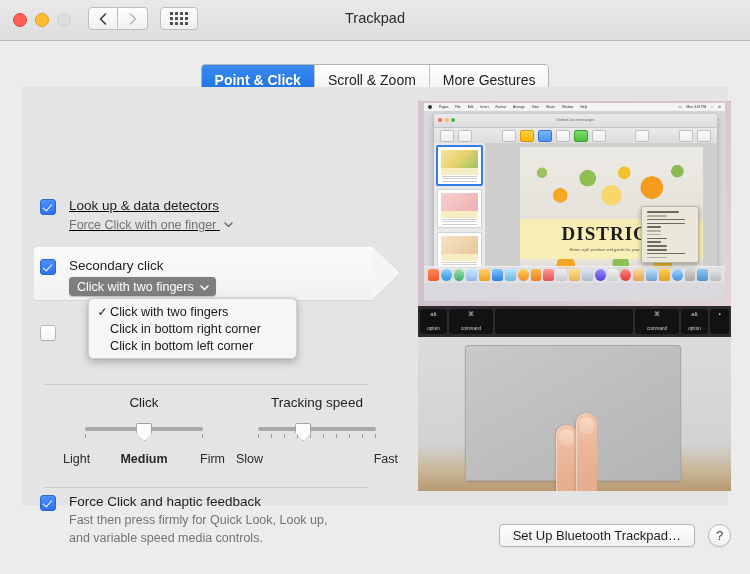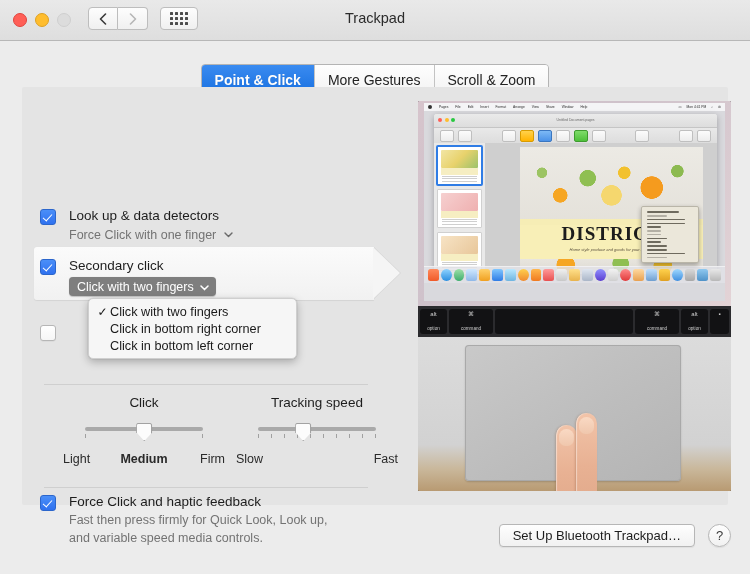--- a/index.html
+++ b/index.html
@@ -231,21 +231,21 @@
     line-height: 17px;
     margin-top: 2px;
   }
   .chev-sm {
     display: inline-block;
     margin-left: 4px;
     vertical-align: 1px;
   }
 
   
-  #row-lookup { top: 120px; }
+  #row-lookup { top: 110px; text-decoration: underline; }
 
   
   .highlight-band {
     position: absolute;
     left: 12px;
     top: 160px;
     width: 340px;
     height: 53px;
     background: linear-gradient(to bottom, #fbfbfb, #f1f1f1);
     border-radius: 3px 0 0 3px;
@@ -778,22 +778,22 @@
       </span>
     </div>
 
     <div class="wintitle">Trackpad</div>
 
   </div>
 
   <div class="tabbar">
     <div class="tabs">
       <div class="tab active">Point &amp; Click</div>
+      <div class="tab">Scroll &amp; Zoom</div>
       <div class="tab">More Gestures</div>
-      <div class="tab">Scroll &amp; Zoom</div>
     </div>
   </div>
 
   <div class="panel">
 
     <div class="settings">
 
       <div class="row" id="row-lookup">
         <span class="cb on"></span>
         <span class="rowtext">

